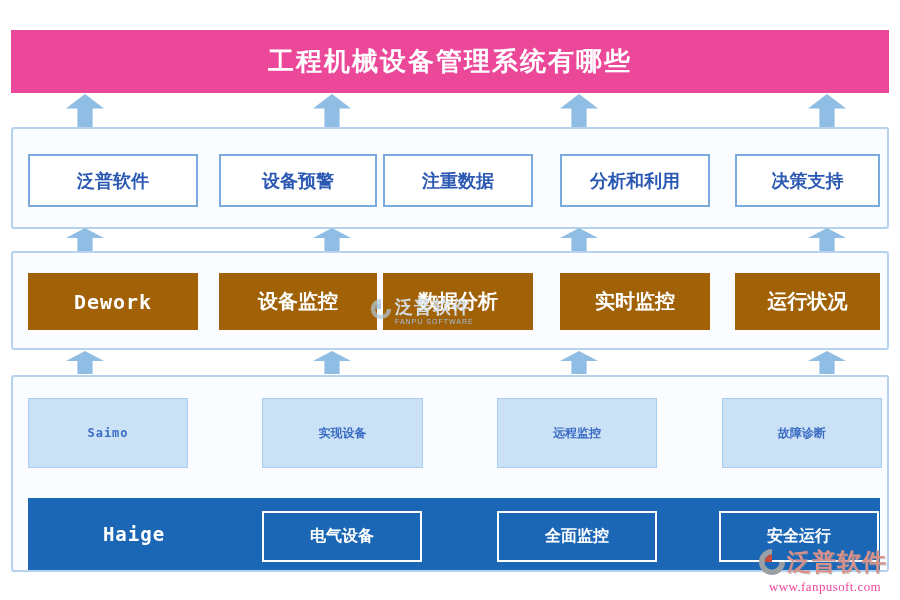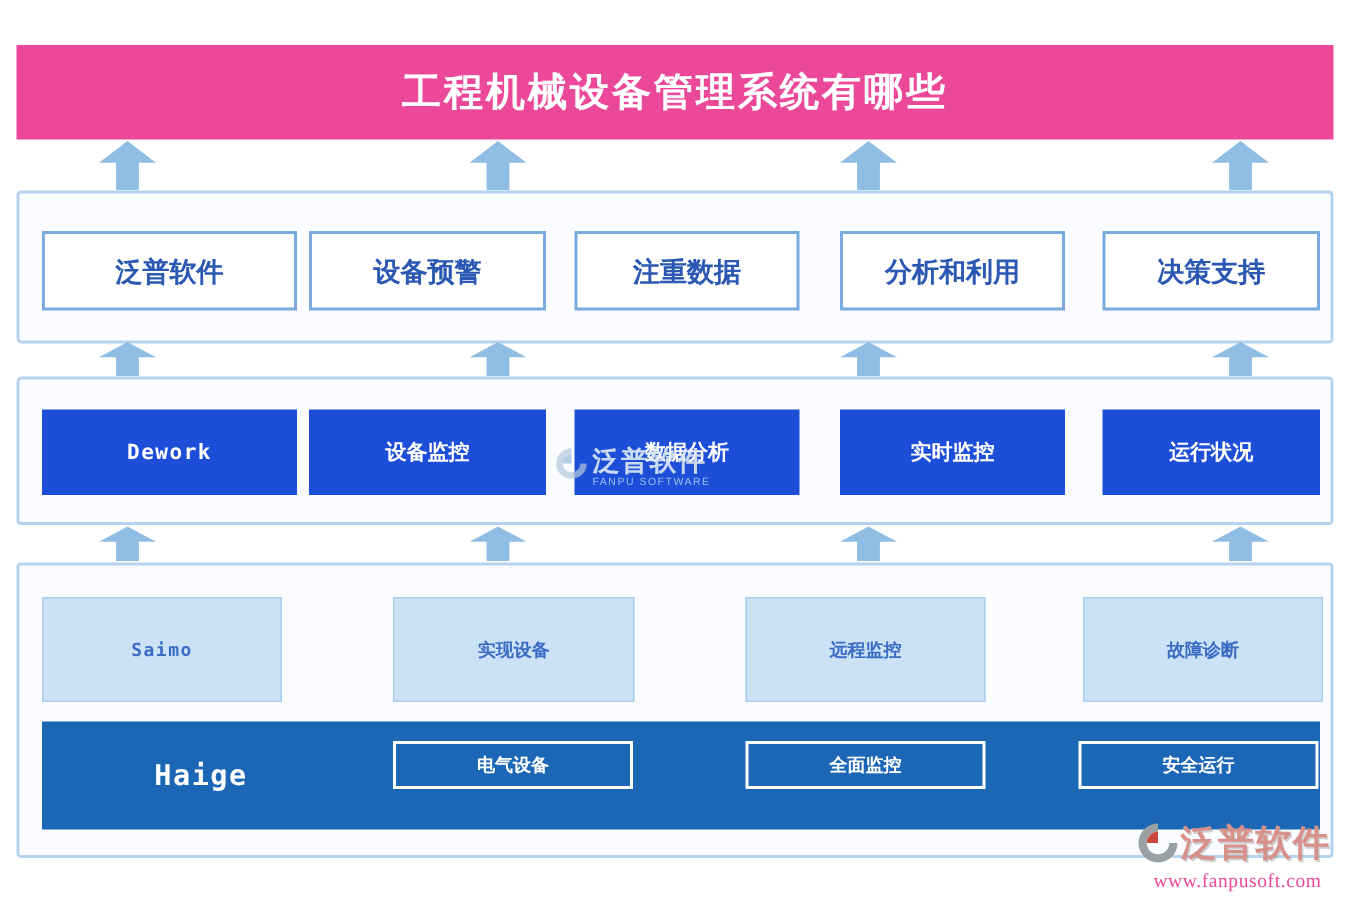--- a/index.html
+++ b/index.html
@@ -32,47 +32,47 @@
   }
   #sec1 { top:127px; height:102px; }
   #sec2 { top:251px; height:99px;  }
   #sec3 { top:375px; height:197px; }
   
   .node {
     position:absolute; display:flex; align-items:center; justify-content:center;
     font-weight:700; text-align:center;
   }
   .node.outline { background:#ffffff; border:2px solid #79abdf; color:#2b58b2; font-size:18px; top:25px; height:53px; }
-  .node.solid   { background:#1d4ed8; color:#ffffff; font-size:14px; top:20px; height:57px;text-align:center; }
+  .node.solid   { background:#a16207; color:#ffffff; font-size:20px; top:20px; height:57px;text-align:center; }
   .node.light   { background:#cbe1f6; border:1px solid #a9cdee; color:#3a6cc4; font-size:12px; top:21px; height:70px; }
   .mono { font-family:"DejaVu Sans Mono", monospace; font-size:19px; letter-spacing:1px; }
   
   .c1 { left:15px;  width:170px; }
-  .c2 { left:193px; width:158px; }
+  .c2 { left:206px; width:158px; }
   .c3 { left:370px; width:150px; }
   .c4 { left:547px; width:150px; }
   .c5 { left:722px; width:145px; }
   
   .l1 { left:15px;  width:160px; }
   .l2 { left:249px; width:161px; }
   .l3 { left:484px; width:160px; }
   .l4 { left:709px; width:160px; }
   
   .base-bar {
-    position:absolute; left:15px; top:104px; width:852px; height:72px;
+    position:absolute; left:15px; top:121px; width:852px; height:72px;
     background:#1b67b6;
   }
   .base-label {
     position:absolute; left:0; top:0; width:212px; height:72px;
     display:flex; align-items:center; justify-content:center;
     color:#ffffff; font-weight:700;
   }
   .node.whitebox {
     background:transparent; border:2px solid #ffffff; color:#ffffff;
-    font-size:12px; top:13px; height:32px;
+    font-size:16px; top:13px; height:51px;
   }
   .w1 { left:234px; width:160px; }
   .w2 { left:469px; width:160px; }
   .w3 { left:691px; width:160px; }
   
   .watermark {
     position:absolute; left:370px; top:297px; display:flex; gap:3px;
     align-items:flex-start; pointer-events:none;
   }
   .wm-name { font-size:18px; font-weight:700; color:rgba(216,229,243,0.92); letter-spacing:1px; line-height:20px; }

